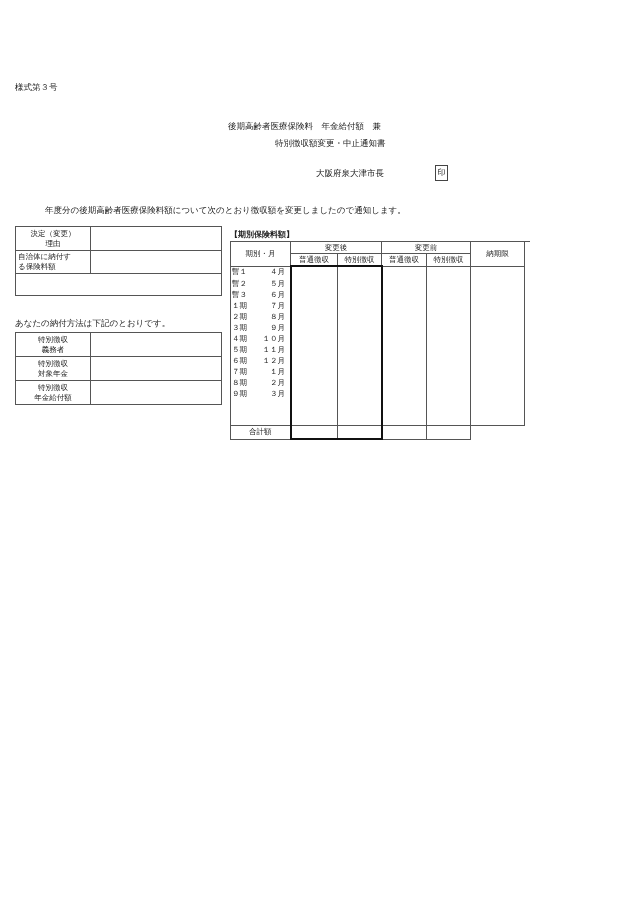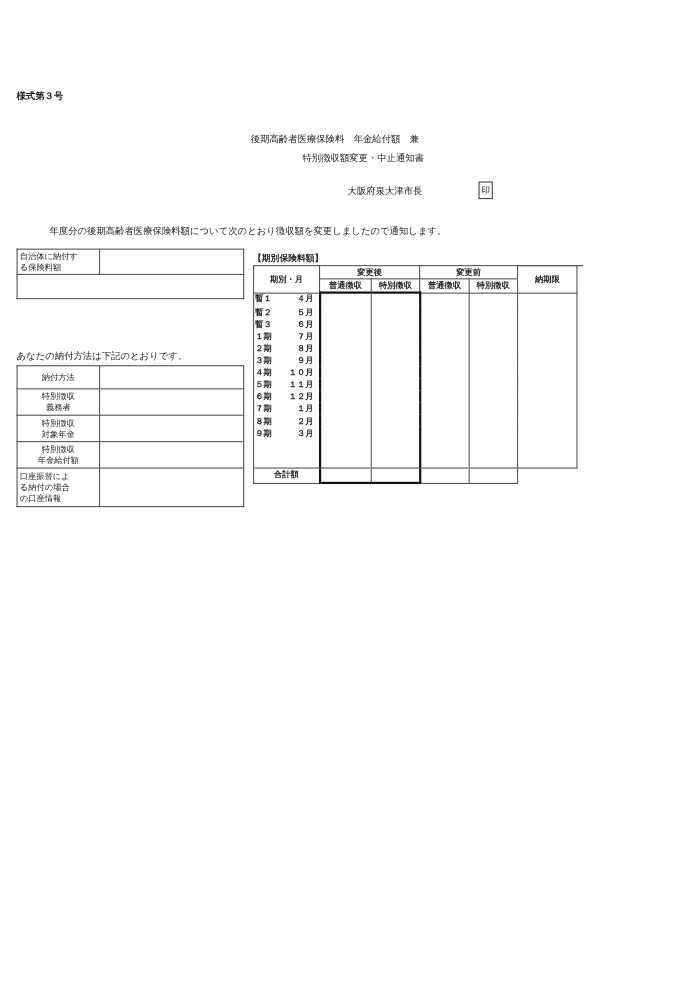--- a/index.html
+++ b/index.html
@@ -1,38 +1,38 @@
 <!DOCTYPE html>
 <html><head>
 <meta charset="utf-8">
 <style>
   html, body { margin:0; padding:0; background:#ffffff; }
   body { width:630px; height:903px; position:relative; overflow:hidden;
          font-family:"DejaVu Serif","Liberation Serif",serif; color:#222; font-size:8px; }
   .abs { position:absolute; white-space:nowrap; }
-  .form-no { left:15px; top:82px; font-size:8.5px;font-weight:bold; }
+  .form-no { left:15px; top:82px; font-size:8.5px; }
   .title1 { left:228px; top:121px; font-size:8.5px; }
   .title2 { left:275px; top:138px; font-size:8.5px;font-family:Liberation Mono, monospace; }
   .mayor { left:316px; top:168px; font-size:8.5px; }
   .seal { left:435px; top:165px; width:11px; height:14px; border:1px solid #444; font-size:8px;
           text-align:center; line-height:14px; }
   .intro { left:45px; top:205px; font-size:8.5px; }
 
   table { border-collapse:collapse; position:absolute; }
   td { border:1px solid #555; padding:0; font-size:7.5px; line-height:10px; vertical-align:middle; }
 
   .left1 { left:15px; top:226px; width:207px; }
   .left1 td.lbl { width:70px; padding:1px 2px; }
   .pay-note { left:15px; top:318px; font-size:8.5px;text-align:center; }
   .left2 { left:15px; top:332px; width:207px; }
   .left2 td.lbl { width:70px; text-align:center; padding:1px 2px; }
   .left2 td.lbl.la { text-align:left; }
 
   .period-title { left:230px; top:229px; font-size:8px; font-weight:bold; }
-  .ptable { left:230px; top:241px;font-weight:bold; }
+  .ptable { left:230px; top:241px; }
   .ptable td { text-align:center; height:11px; }
   .ptable td.period { text-align:left; height:11px; border-top:none; border-bottom:none; padding-left:1px; }
   .ptable td.blank { border-top:none; border-bottom:none; }
   .ptable .thick-l { border-left:2px solid #111; }
   .ptable .thick-r { border-right:2px solid #111; }
   .ptable .thick-t { border-top:2px solid #111; }
   .ptable .thick-b { border-bottom:2px solid #111; }
   .pmonth { display:inline-block; width:28px; text-align:right; margin-left:10px; }
   .extra-line { position:absolute; left:470px; top:241px; width:60px; height:1px; background:#555; }
 </style>
@@ -41,52 +41,48 @@
 
 <div class="abs form-no">様式第３号</div>
 <div class="abs title1">後期高齢者医療保険料　年金給付額　兼</div>
 <div class="abs title2">特別徴収額変更・中止通知書</div>
 <div class="abs mayor">大阪府泉大津市長</div>
 <div class="abs seal">印</div>
 <div class="abs intro">年度分の後期高齢者医療保険料額について次のとおり徴収額を変更しましたので通知します。</div>
 
 <table class="left1">
   <tbody>
+      <tr style="height:24px">
+    <td class="lbl" style="text-align:center">決定（変更）<br>理由</td>
+    <td></td>
+  </tr>
   <tr style="height:19px">
     <td class="lbl">自治体に納付す<br>る保険料額</td>
     <td></td>
   </tr>
   <tr style="height:22px">
     <td colspan="2"></td>
   </tr>
 </tbody>
   </table>
 
 <div class="abs pay-note">あなたの納付方法は下記のとおりです。</div>
 
 <table class="left2">
   <tbody>
-      <tr style="height:21px">
-    <td class="lbl">納付方法</td>
-    <td></td>
-  </tr>
   <tr style="height:24px">
     <td class="lbl">特別徴収<br>義務者</td>
     <td></td>
   </tr>
   <tr style="height:24px">
     <td class="lbl">特別徴収<br>対象年金</td>
     <td></td>
   </tr>
   <tr style="height:24px">
     <td class="lbl">特別徴収<br>年金給付額</td>
-    <td></td>
-  </tr>
-  <tr style="height:35px">
-    <td class="lbl la">口座振替によ<br>る納付の場合<br>の口座情報</td>
     <td></td>
   </tr>
 </tbody>
   </table>
 
 <div class="abs period-title">【期別保険料額】</div>
 <div class="extra-line"></div>
 <table class="ptable">
   <tbody>
       <tr style="height:11px">

